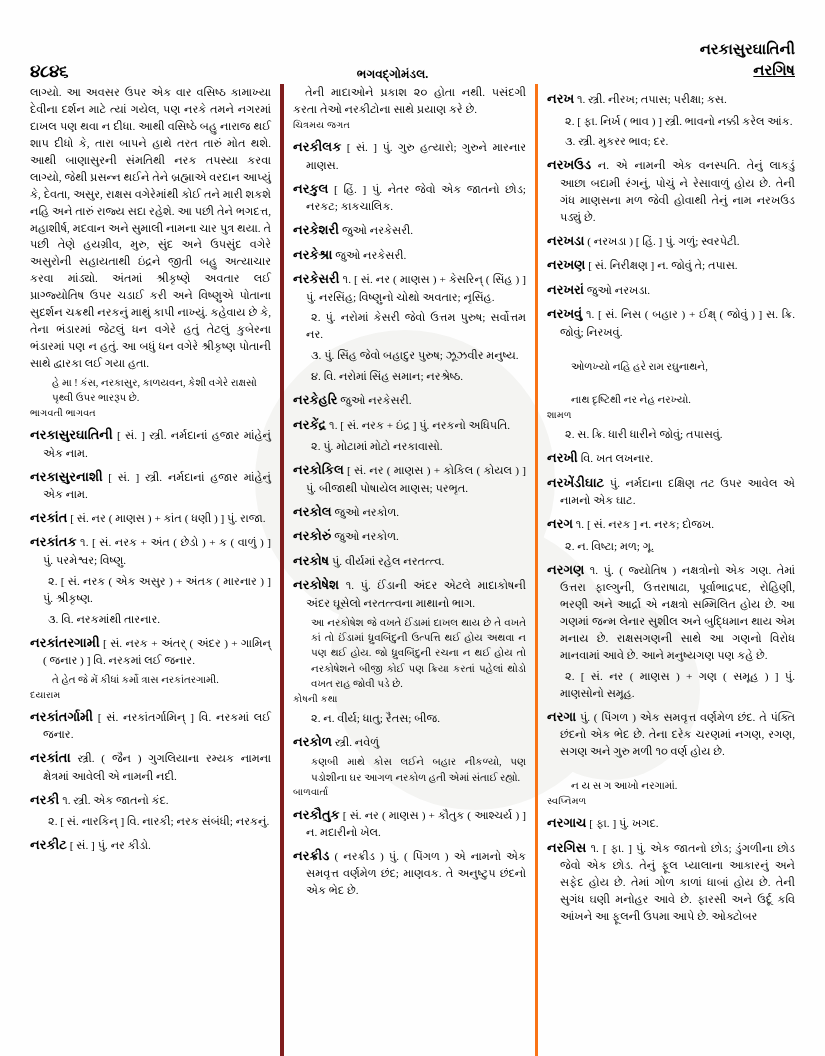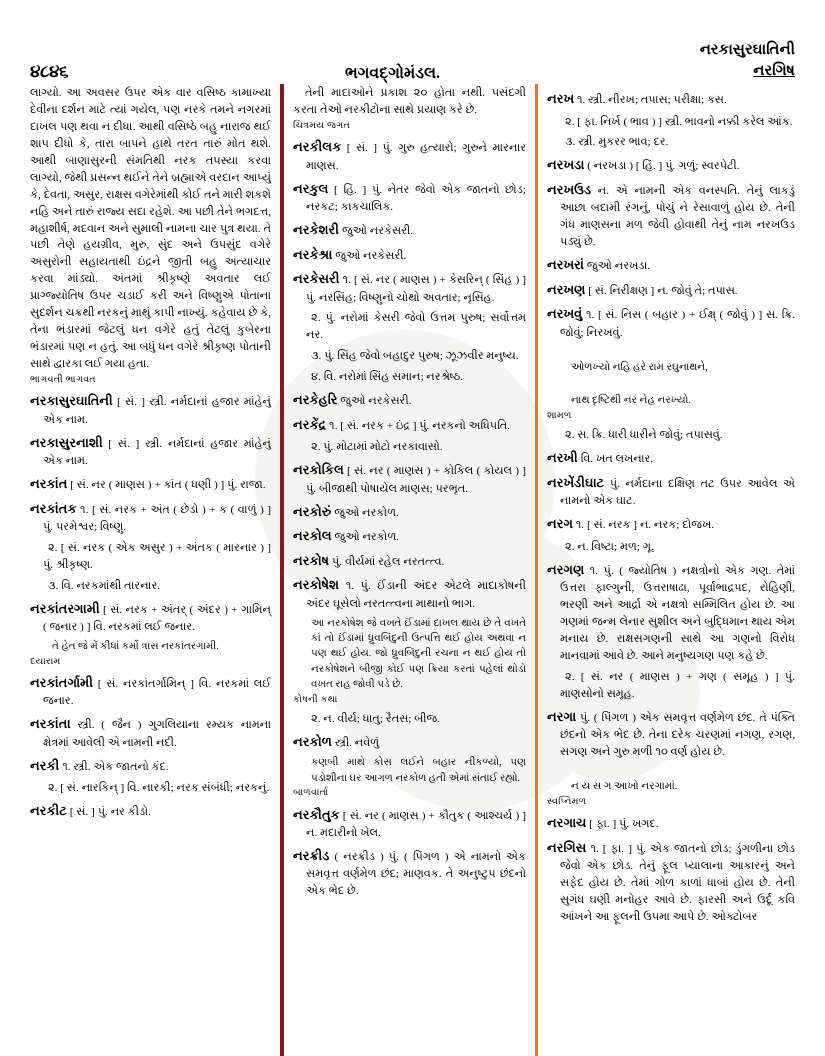--- a/index.html
+++ b/index.html
@@ -45,21 +45,21 @@
     font-weight: bold;
     margin-top: 8px;
   }
   .hdr-left {
     font-size: 17px;
     letter-spacing: -0.5px;
     padding-top: 10px;
     min-width: 130px;
   }
   .hdr-center {
-    font-size: 16px;
+    font-size: 12px;
     padding-top: 11px;
     text-align: center;
     flex: 1;
   }
   .hdr-right {
     min-width: 170px;
     text-align: right;
     font-size: 15px;
     line-height: 1.45;
   }
@@ -145,20 +145,21 @@
     <div class="hdr-right">
       <span>નરકાસુરઘાતિની</span>
       <span class="l2">નરગિષ</span>
     </div>
   </div>
 
   <div class="columns">
 
     <div class="col col1">
       <p class="para">લાગ્યો. આ અવસર ઉપર એક વાર વસિષ્ઠ કામાખ્યા દેવીના દર્શન માટે ત્યાં ગયેલ, પણ નરકે તમને નગરમાં દાખલ પણ થવા ન દીધા. આથી વસિષ્ઠે બહુ નારાજ થઈ શાપ દીધો કે, તારા બાપને હાથે તરત તારું મોત થશે. આથી બાણાસુરની સંમતિથી નરક તપસ્યા કરવા લાગ્યો, જેથી પ્રસન્ન થઈને તેને બ્રહ્માએ વરદાન આપ્યું કે, દેવતા, અસુર, રાક્ષસ વગેરેમાંથી કોઈ તને મારી શકશે નહિ અને તારું રાજ્ય સદા રહેશે. આ પછી તેને ભગદત્ત, મહાશીર્ષ, મદવાન અને સુમાલી નામના ચાર પુત્ર થયા. તે પછી તેણે હયગ્રીવ, મુરુ, સુંદ અને ઉપસુંદ વગેરે અસુરોની સહાયતાથી ઇંદ્રને જીતી બહુ અત્યાચાર કરવા માંડ્યો. અંતમાં શ્રીકૃષ્ણે અવતાર લઈ પ્રાગ્જ્યોતિષ ઉપર ચડાઈ કરી અને વિષ્ણુએ પોતાના સુદર્શન ચક્રથી નરકનું માથું કાપી નાખ્યું. કહેવાય છે કે, તેના ભંડારમાં જેટલું ધન વગેરે હતું તેટલું કુબેરના ભંડારમાં પણ ન હતું. આ બધું ધન વગેરે શ્રીકૃષ્ણ પોતાની સાથે દ્વારકા લઈ ગયા હતા.</p>
+      <p class="quote">હે મા ! કંસ, નરકાસુર, કાળયવન, કેશી વગેરે રાક્ષસો પૃથ્વી ઉપર ભારરૂપ છે.</p>
       <p class="cite">ભાગવતી ભાગવત</p>
 
       <div class="entry">
         <span class="hw">નરકાસુરઘાતિની</span>
         <span>[ સં. ] સ્ત્રી. નર્મદાનાં હજાર માંહેનું એક નામ.</span>
       </div>
 
       <div class="entry">
         <span class="hw">નરકાસુરનાશી</span>
         <span>[ સં. ] સ્ત્રી. નર્મદાનાં હજાર માંહેનું એક નામ.</span>
@@ -247,26 +248,26 @@
         <span>૧. [ સં. નરક + ઇંદ્ર ] પું. નરકનો અધિપતિ.</span>
       </div>
       <p class="sense">૨. પું. મોટામાં મોટો નરકાવાસો.</p>
 
       <div class="entry">
         <span class="hw">નરકોકિલ</span>
         <span>[ સં. નર ( માણસ ) + કોકિલ ( કોયલ ) ] પું. બીજાથી પોષાયેલ માણસ; પરભૃત.</span>
       </div>
 
       <div class="entry">
+        <span class="hw">નરકોલ</span>
+        <span>જુઓ નરકોળ.</span>
+      </div>
+
+      <div class="entry">
         <span class="hw">નરકોરું</span>
-        <span>જુઓ નરકોળ.</span>
-      </div>
-
-      <div class="entry">
-        <span class="hw">નરકોલ</span>
         <span>જુઓ નરકોળ.</span>
       </div>
 
       <div class="entry">
         <span class="hw">નરકોષ</span>
         <span>પું. વીર્યમાં રહેલ નરતત્ત્વ.</span>
       </div>
 
       <div class="entry">
         <span class="hw">નરકોષેશ</span>
@@ -297,37 +298,37 @@
 
     <div class="col col3">
       <div class="entry">
         <span class="hw">નરખ</span>
         <span>૧. સ્ત્રી. નીરખ; તપાસ; પરીક્ષા; કસ.</span>
       </div>
       <p class="sense">૨. [ ફા. નિર્ખ ( ભાવ ) ] સ્ત્રી. ભાવનો નક્કી કરેલ આંક.</p>
       <p class="sense">૩. સ્ત્રી. મુકરર ભાવ; દર.</p>
 
       <div class="entry">
+        <span class="hw">નરખઉડ</span>
+        <span>ન. એ નામની એક વનસ્પતિ. તેનું લાકડું આછા બદામી રંગનું, પોચું ને રેસાવાળું હોય છે. તેની ગંધ માણસના મળ જેવી હોવાથી તેનું નામ નરખઉડ પડ્યું છે.</span>
+      </div>
+
+      <div class="entry">
         <span class="hw">નરખડા</span>
         <span>( નરખડા ) [ હિં. ] પું. ગળું; સ્વરપેટી.</span>
       </div>
 
       <div class="entry">
-        <span class="hw">નરખઉડ</span>
-        <span>ન. એ નામની એક વનસ્પતિ. તેનું લાકડું આછા બદામી રંગનું, પોચું ને રેસાવાળું હોય છે. તેની ગંધ માણસના મળ જેવી હોવાથી તેનું નામ નરખઉડ પડ્યું છે.</span>
+        <span class="hw">નરખણ</span>
+        <span>[ સં. નિરીક્ષણ ] ન. જોવું તે; તપાસ.</span>
       </div>
 
       <div class="entry">
         <span class="hw">નરખરાં</span>
         <span>જુઓ નરખડા.</span>
-      </div>
-
-      <div class="entry">
-        <span class="hw">નરખણ</span>
-        <span>[ સં. નિરીક્ષણ ] ન. જોવું તે; તપાસ.</span>
       </div>
 
       <div class="entry">
         <span class="hw">નરખવું</span>
         <span>૧. [ સં. નિસ ( બહાર ) + ઈક્ષ્ ( જોવું ) ] સ. ક્રિ. જોવું; નિરખવું.</span>
       </div>
       <p class="verse">ઓળખ્યો નહિ હરે રામ રઘુનાથને,</p>
       <p class="verse">નાથ દૃષ્ટિથી નર નેહ નરખ્યો.</p>
       <p class="cite">શામળ</p>
       <p class="sense">૨. સ. ક્રિ. ધારી ધારીને જોવું; તપાસવું.</p>

